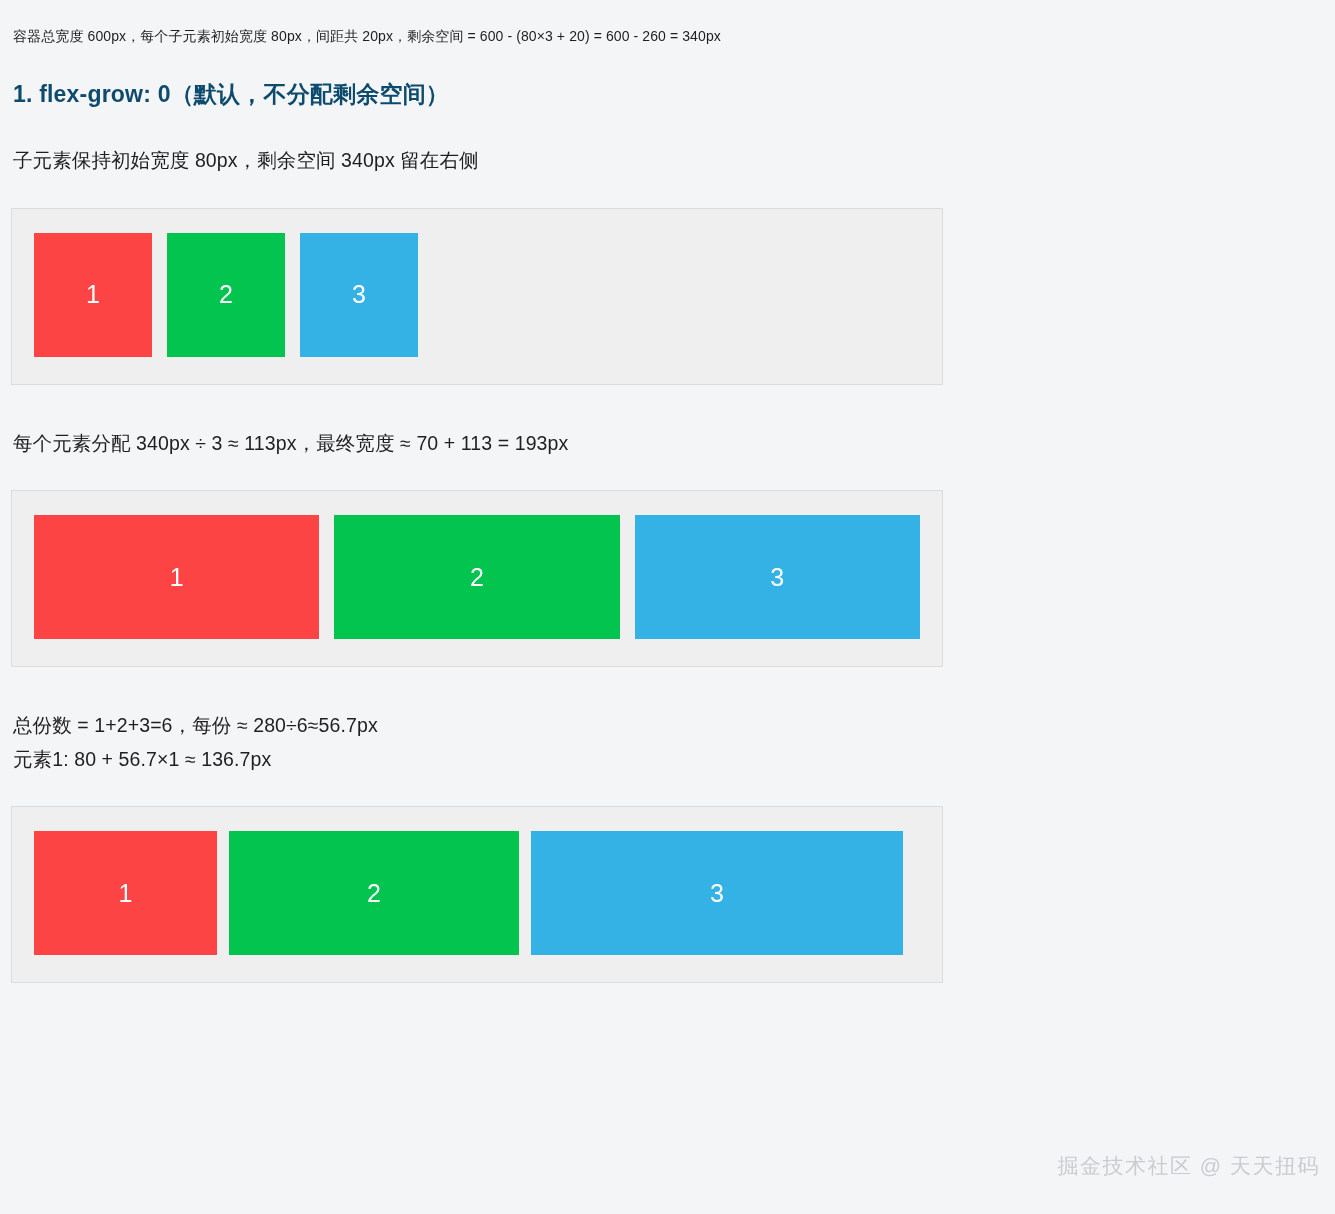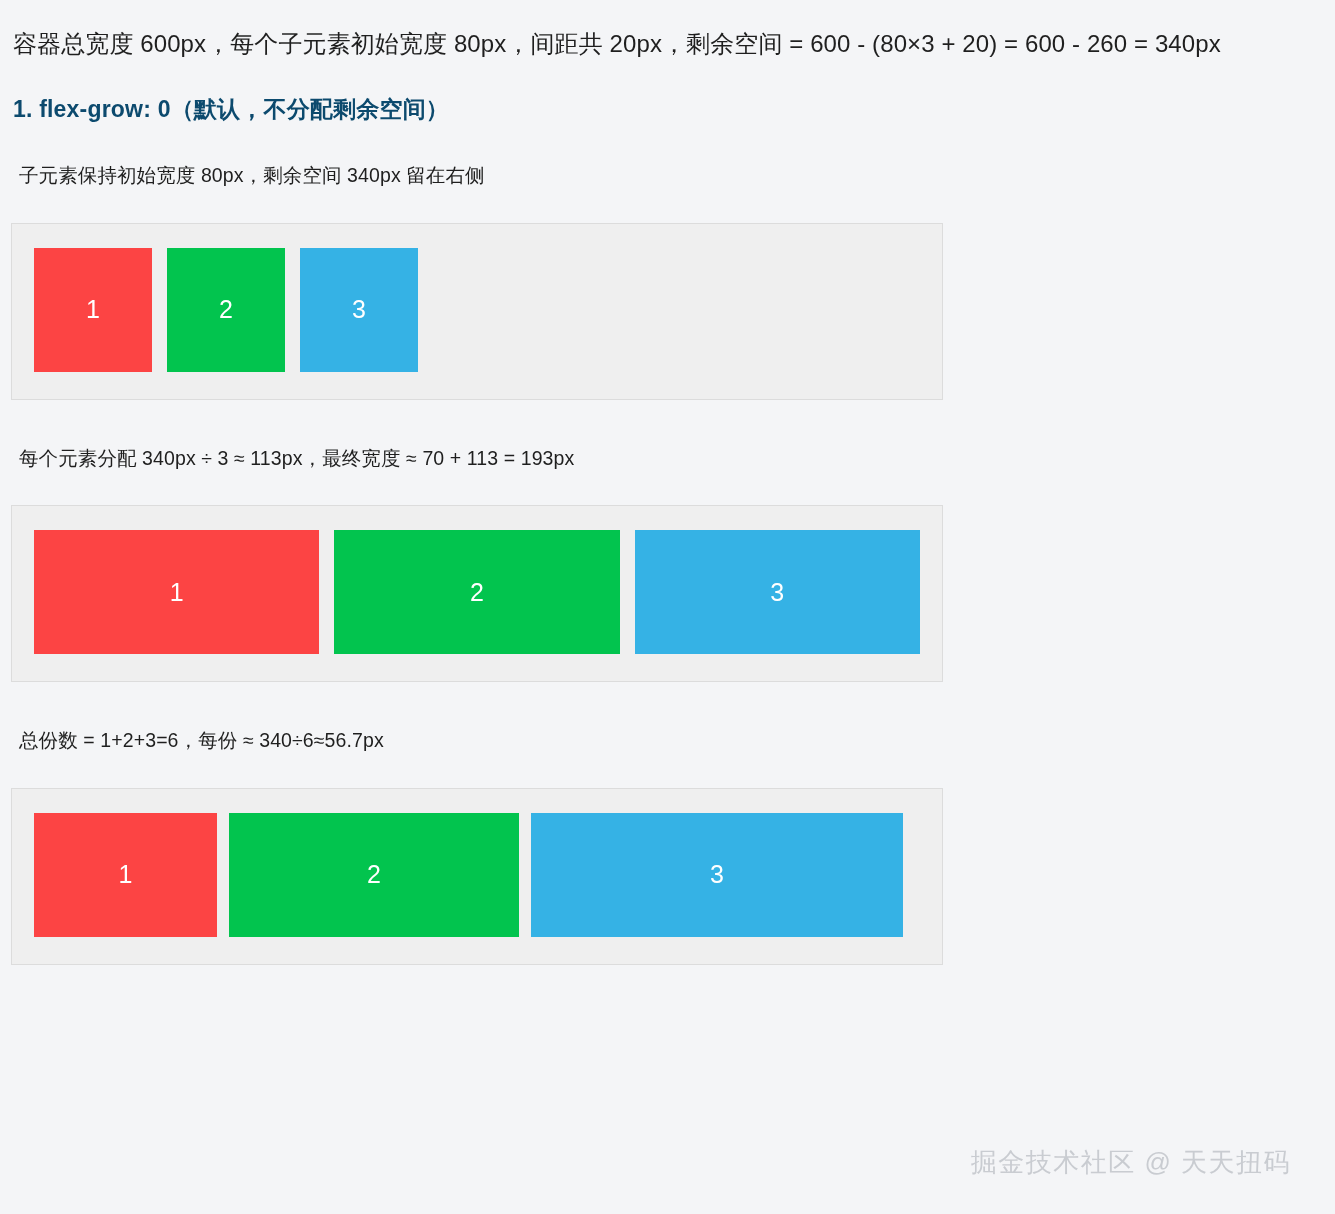--- a/index.html
+++ b/index.html
@@ -13,38 +13,38 @@
     font-family: "Liberation Sans", "DejaVu Sans", sans-serif;
     color: #1a1a1a;
     overflow: hidden;
     position: relative;
   }
   .page {
     padding: 26px 0 0 11px;
     box-sizing: border-box;
   }
   .intro {
-    font-size: 24px;
+    font-size: 14px;
     line-height: 1.5;
     color: #1f1f1f;
     letter-spacing: 0.1px;
     margin: 0 12px 32px 2px;
   }
   .section-title {
     font-size: 23px;
     font-weight: bold;
     color: #0c4a6e;
     margin: 0 0 34px 2px;
     letter-spacing: 0.2px;
   }
   .desc {
     font-size: 19.5px;
     line-height: 1.72;
     color: #1f1f1f;
-    margin: 0 0 30px 8px;
+    margin: 0 0 30px 2px;
     letter-spacing: 0.1px;
   }
   .desc-line { display: block; white-space: pre; }
   .demo {
     width: 932px;
     box-sizing: border-box;
     background: #efefef;
     border: 1px solid #dcdcdc;
     padding: 24px 22px;
     display: flex;
@@ -68,23 +68,23 @@
   .demo-1 .box { width: 118px; }
   
   .demo-2 .box { flex: 1 1 0; width: auto; }
   
   .demo-3 .box-1 { width: 183px; }
   .demo-3 .box-2 { width: 290px; }
   .demo-3 .box-3 { width: 372px; }
 
   .watermark {
     position: absolute;
-    right: 44px;
+    right: 15px;
     bottom: 34px;
-    font-size: 26px;
+    font-size: 21px;
     color: #c9ccd1;
     letter-spacing: 1.5px;
     white-space: nowrap;
     user-select: none;
   }
 </style>
 </head>
 <body>
 
 <div class="page">
@@ -116,21 +116,22 @@
     </div>
     <div class="box box-2" style="background: rgb(2, 196, 78);">
       <span>2</span>
     </div>
     <div class="box box-3" style="background: rgb(53, 178, 229);">
       <span>3</span>
     </div>
   </div>
 
   <p class="desc">
-    <span class="desc-line">总份数 = 1+2+3=6，每份 ≈ 340÷6≈56.7px</span>
+    <span class="desc-line">总份数 = 1+2+3=6，每份 ≈ 280÷6≈56.7px</span>
+    <span class="desc-line">元素1: 80 + 56.7×1 ≈ 136.7px</span>
   </p>
   <div class="demo demo-3">
     <div class="box box-1" style="background: rgb(252, 68, 68);">
       <span>1</span>
     </div>
     <div class="box box-2" style="background: rgb(2, 196, 78);">
       <span>2</span>
     </div>
     <div class="box box-3" style="background: rgb(53, 178, 229);">
       <span>3</span>

